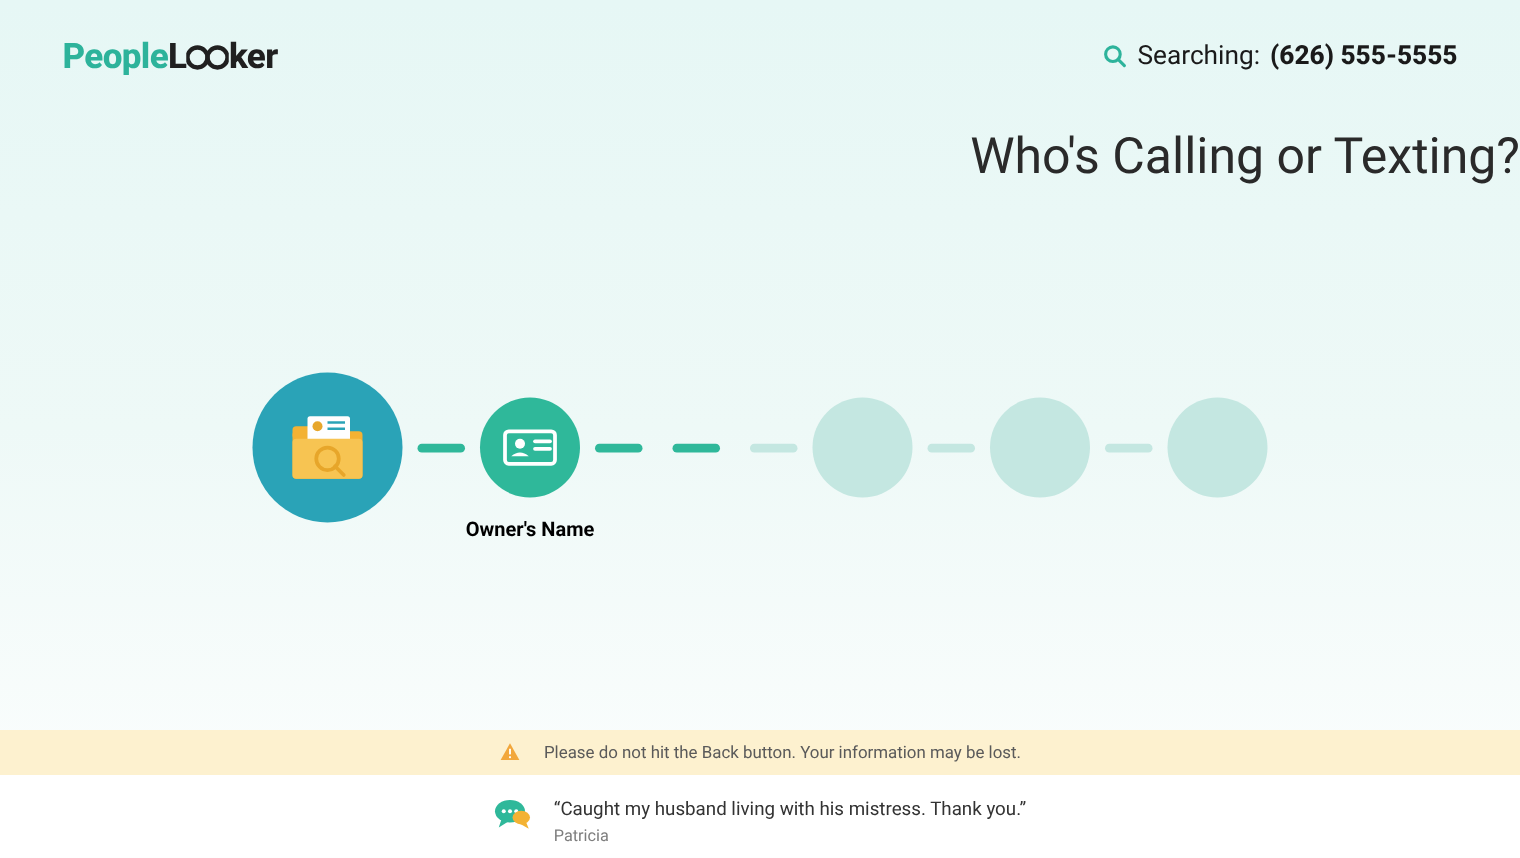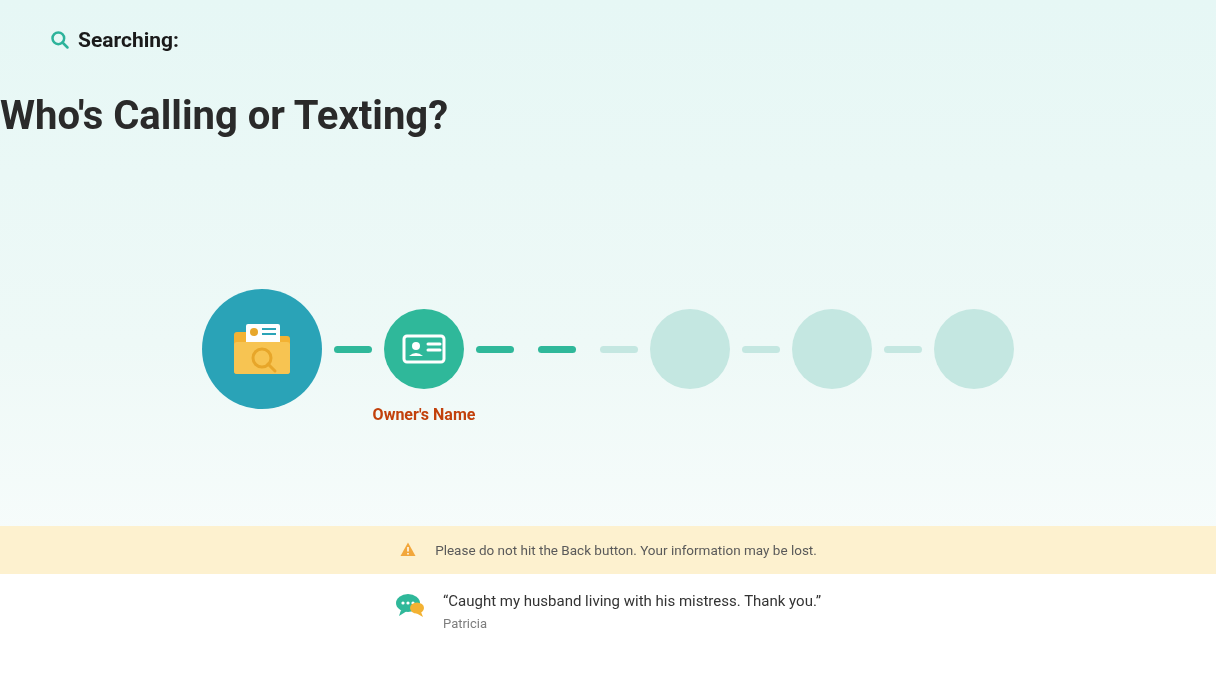--- a/index.html
+++ b/index.html
@@ -29,26 +29,26 @@
     font-size: 21px;
     color: #1a1a1a;
     display: flex;
     align-items: center;
     gap: 8px;
   }
   .searching .mag {
     color: #2db39b;
     display: inline-flex;
   }
-  .searching .label { font-weight: 700; }
+  .searching .label { font-weight: 400; }
   .searching .num { font-weight: 800; }
   .title {
-    text-align: left;
+    text-align: right;
     font-size: 40px;
-    font-weight: 700;
+    font-weight: 400;
     color: #2a2a2a;
     margin-top: 30px;
   }
   .progress-wrap {
     flex: 1;
     display: flex;
     justify-content: center;
     align-items: flex-start;
     padding-top: 150px;
   }
@@ -76,68 +76,78 @@
   .circle.dim {
     background: #c4e7e1;
   }
   .step-label {
     position: absolute;
     top: 96px;
     width: 120px;
     text-align: center;
     font-size: 16px;
     font-weight: 700;
-    color: #c2410c;
+    color: #000000;
   }
   .step.big .step-label { top: 130px; }
   .dash {
     width: 38px;
     height: 7px;
     border-radius: 4px;
     margin: 0 12px;
   }
   .dash.on { background: #2fb89a; }
   .dash.off { background: #c4e7e1; }
   .banner {
     background: #fdf1cf;
-    height: 48px;
+    height: 36px;
     display: flex;
     align-items: center;
     justify-content: center;
     gap: 18px;
     font-size: 13.5px;
     color: #5a5a5a;
   }
   .banner .warn { color: #f2a73b; display:inline-flex; }
   .testimonial-row {
     background: #ffffff;
-    height: 112px;
+    height: 66px;
     display: flex;
     align-items: flex-start;
     justify-content: center;
     gap: 18px;
     padding-top: 18px;
   }
   .testimonial-row .bubble { color:#2fb89a; position:relative; display:inline-flex; }
   .testimonial-text { font-size: 15px; color:#333; }
   .testimonial-author { font-size: 13px; color:#7d7d7d; margin-top:6px; }
   svg { display:block; }
 </style>
 </head>
 <body>
 
 <div class="header">
+  <div class="logo">
+    <span class="people">People</span>
+    <span class="looker">
+      <span>L</span><svg width="34" height="20" viewBox="0 0 34 20" style="display:inline-block;vertical-align:-2px;">
+          <circle cx="9" cy="10" r="8" fill="none" stroke="#202020" stroke-width="3.5"></circle>
+          <circle cx="25" cy="10" r="8" fill="none" stroke="#202020" stroke-width="3.5"></circle>
+        </svg><span>ker</span>
+    </span>
+  </div>
   <div class="searching">
     <span class="mag">
       <svg width="20" height="20" viewBox="0 0 24 24">
           <circle cx="10" cy="10" r="7" fill="none" stroke="#2db39b" stroke-width="3"></circle>
           <line x1="15" y1="15" x2="21" y2="21" stroke="#2db39b" stroke-width="3" stroke-linecap="round"></line>
         </svg>
     </span>
     <span class="label">Searching:</span>
+    <span class="num">(626) 555-5555</span>
   </div>
 </div>
 
 <h1 class="title">Who's Calling or Texting?</h1>
 
 <div class="progress-wrap">
   <div class="progress">
 
     <div class="step big">
       <div class="circle-big">

